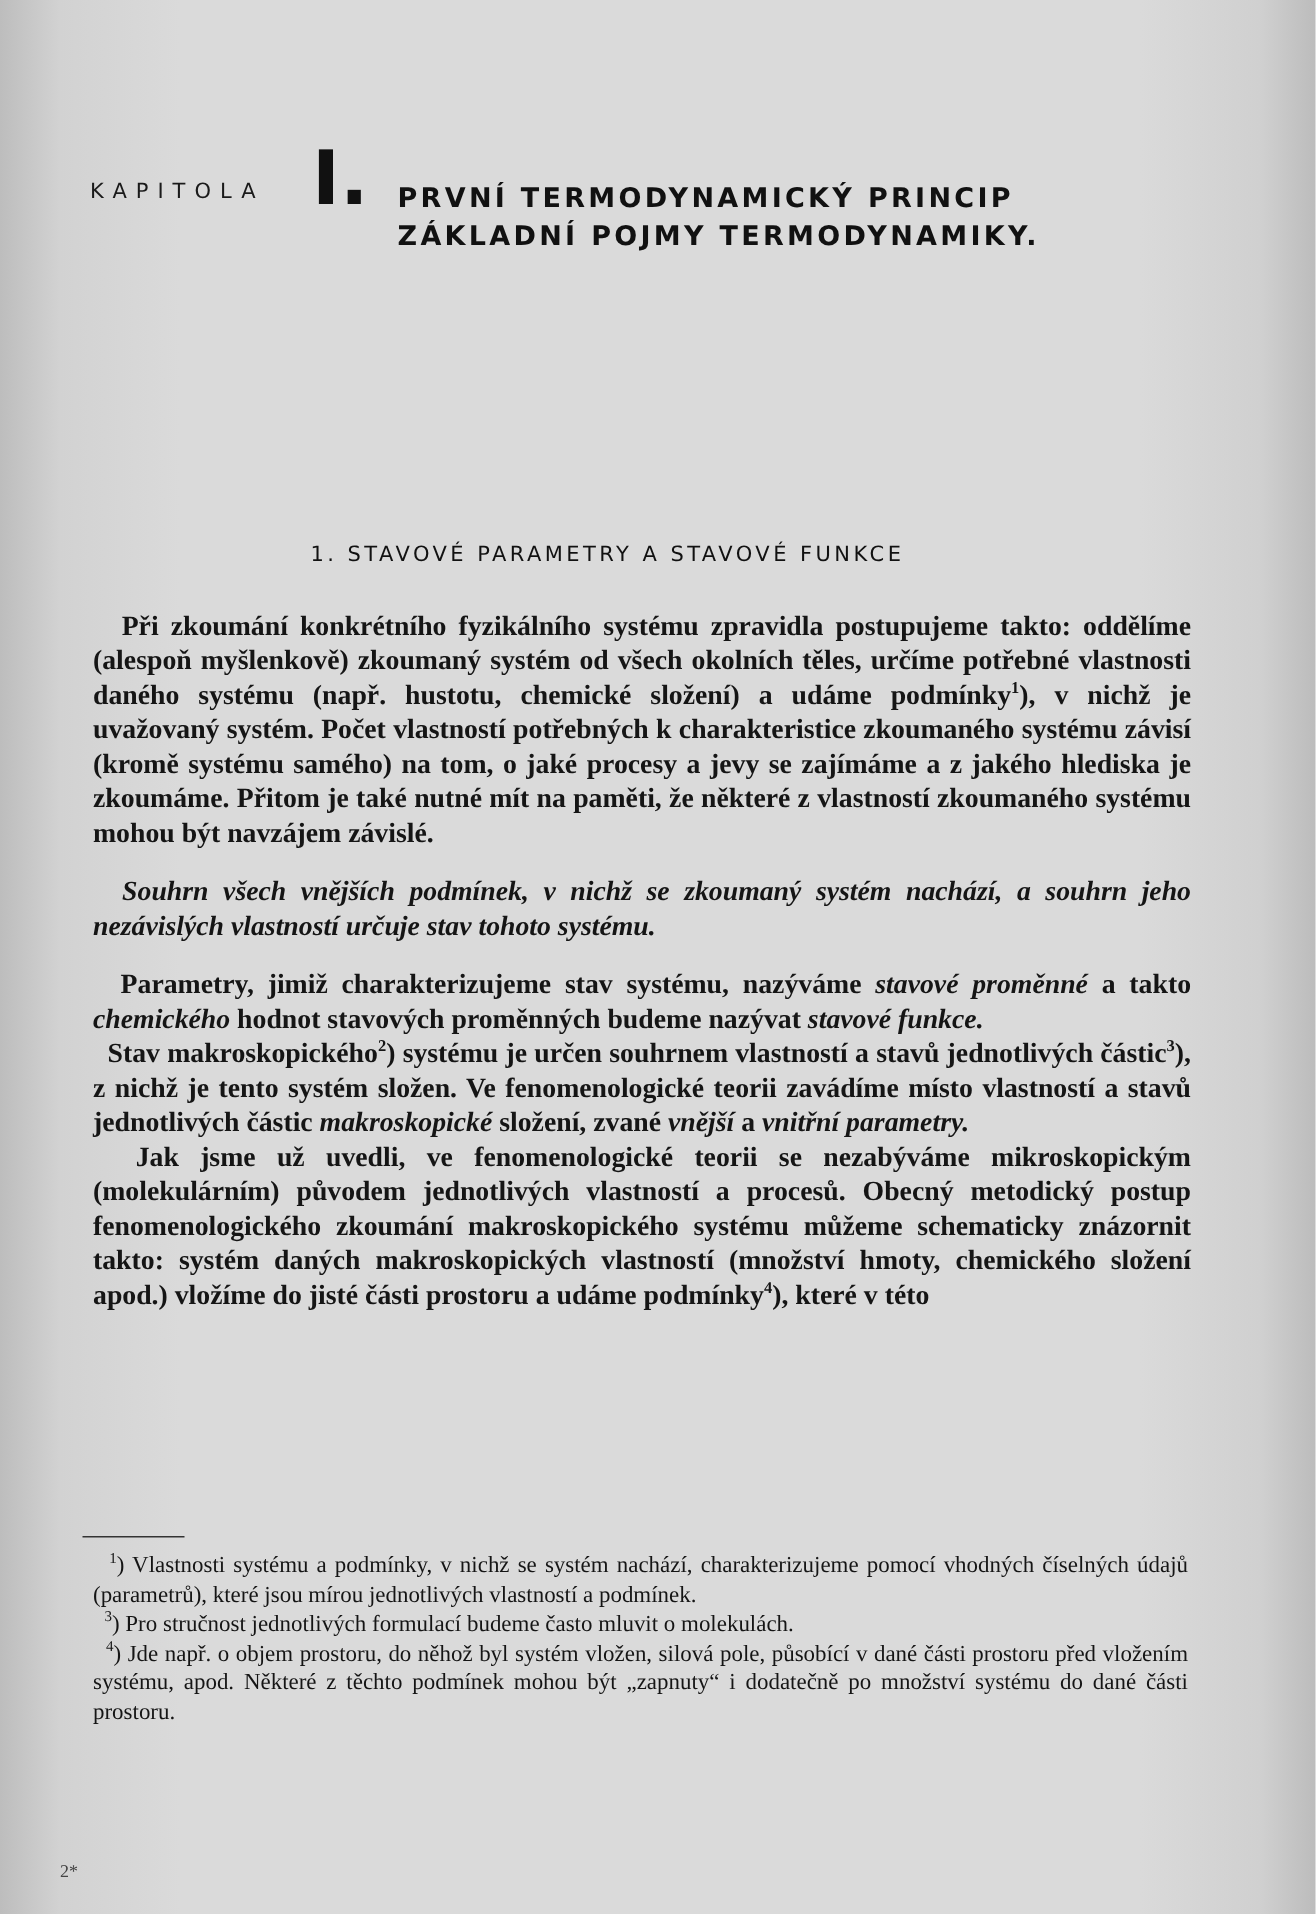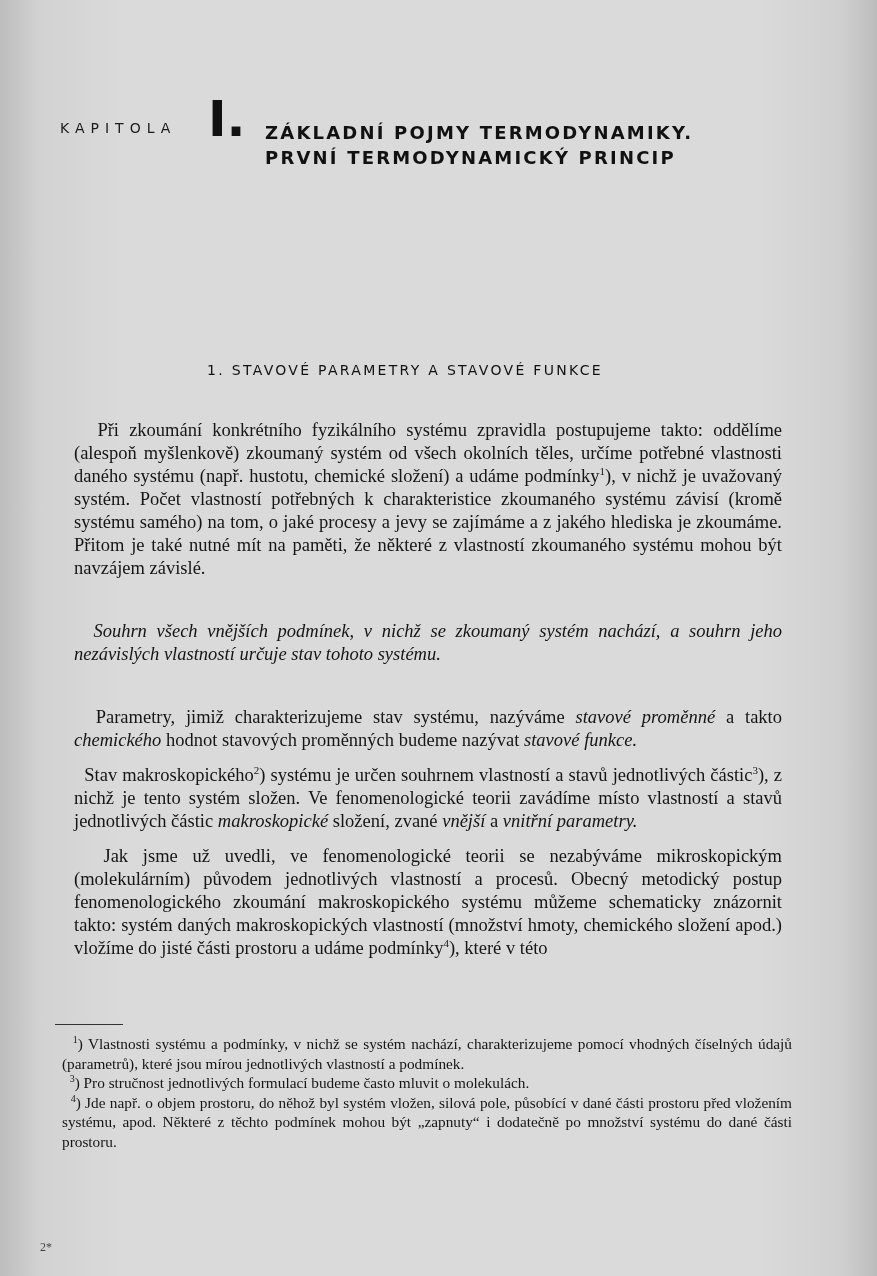--- a/index.html
+++ b/index.html
@@ -29,21 +29,21 @@
   }
   .section {
     position: absolute; left: 207px; top: 362px;
     font-family: "DejaVu Sans", "Liberation Sans", sans-serif;
     font-size: 14px; letter-spacing: 2.3px; color: #111;
   }
   .body {
     position: absolute; left: 62px; top: 407px; width: 732px;
     font-size: 18.5px; line-height: 23px; text-align: justify;
   }
-  .body p { margin: 12px; text-indent: 0; }
+  .body p { margin: 0; text-indent: 0; font-weight: bold; }
   .body p.ind { text-indent: 3px; }
   .body p + p { margin-top: 0; }
   .gap { height: 16px; }
   i { font-style: italic; }
   sup { font-size: 11px; line-height: 0; }
   .fnrule {
     position: absolute; left: 55px; top: 1024px; width: 68px; height: 1px; background: #333;
   }
   .footnotes {
     position: absolute; left: 62px; top: 1034px; width: 730px;
@@ -56,22 +56,22 @@
 </style>
 </head>
 <body>
 
 <div class="page">
 
   <div class="chapter">
     <span class="kapitola">KAPITOLA</span>
     <span class="chapnum">I.</span>
     <div class="chaptitle">
+      <div>PRVNÍ TERMODYNAMICKÝ PRINCIP</div>
       <div>ZÁKLADNÍ POJMY TERMODYNAMIKY.</div>
-      <div>PRVNÍ TERMODYNAMICKÝ PRINCIP</div>
     </div>
   </div>
 
   <div class="section">1. STAVOVÉ PARAMETRY A STAVOVÉ FUNKCE</div>
 
   <div class="body">
     <p class="ind">&nbsp;&nbsp;<span>Při zkoumání konkrétního fyzikálního systému zpravidla postupujeme takto: oddělíme (alespoň myšlenkově) zkoumaný systém od všech okolních těles, určíme potřebné vlastnosti daného systému (např. hustotu, chemické složení) a udáme podmínky</span><sup>1</sup><span>), v nichž je uvažovaný systém. Počet vlastností potřebných k charakteristice zkoumaného systému závisí (kromě systému samého) na tom, o jaké procesy a jevy se zajímáme a z jakého hlediska je zkoumáme. Přitom je také nutné mít na paměti, že některé z vlastností zkoumaného systému mohou být navzájem závislé.</span></p>
     <div class="gap"></div>
     <p>&nbsp;&nbsp;<i>Souhrn všech vnějších podmínek, v nichž se zkoumaný systém nachází, a souhrn jeho nezávislých vlastností určuje stav tohoto systému.</i></p>
     <div class="gap"></div>

